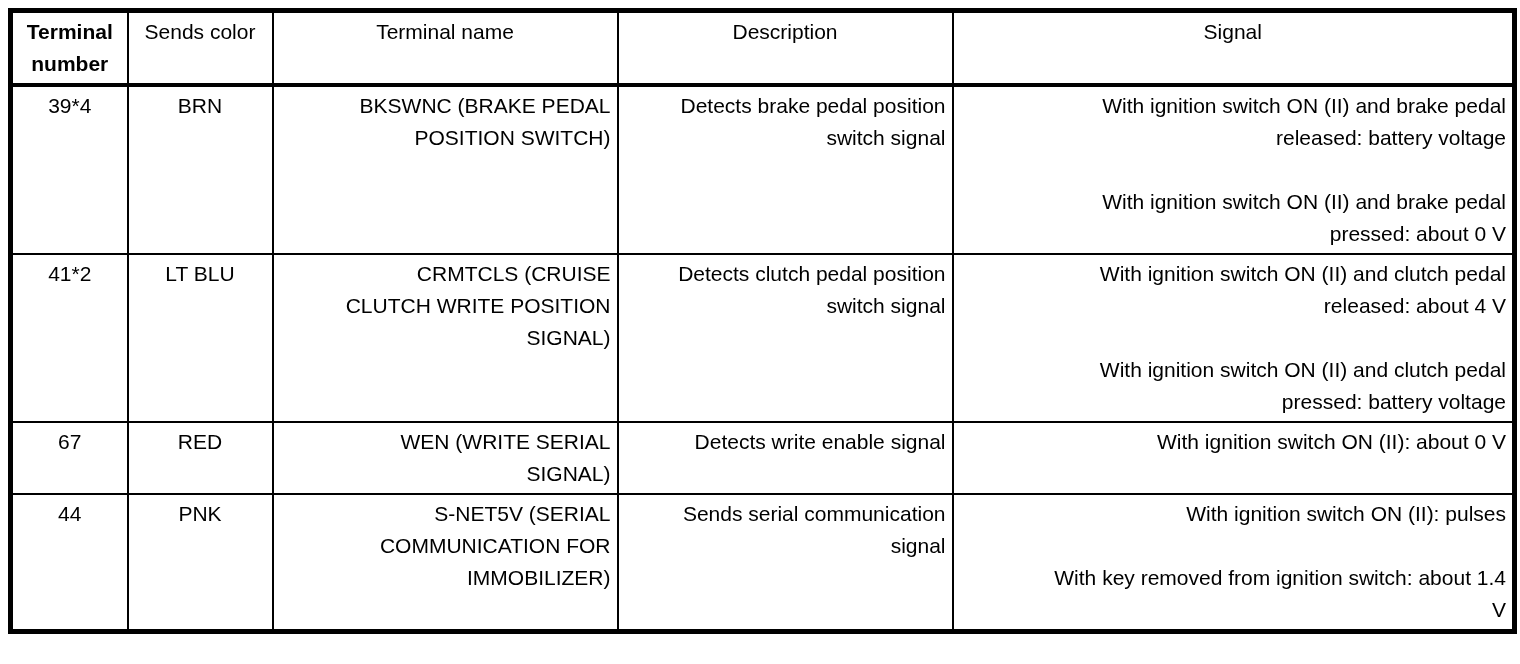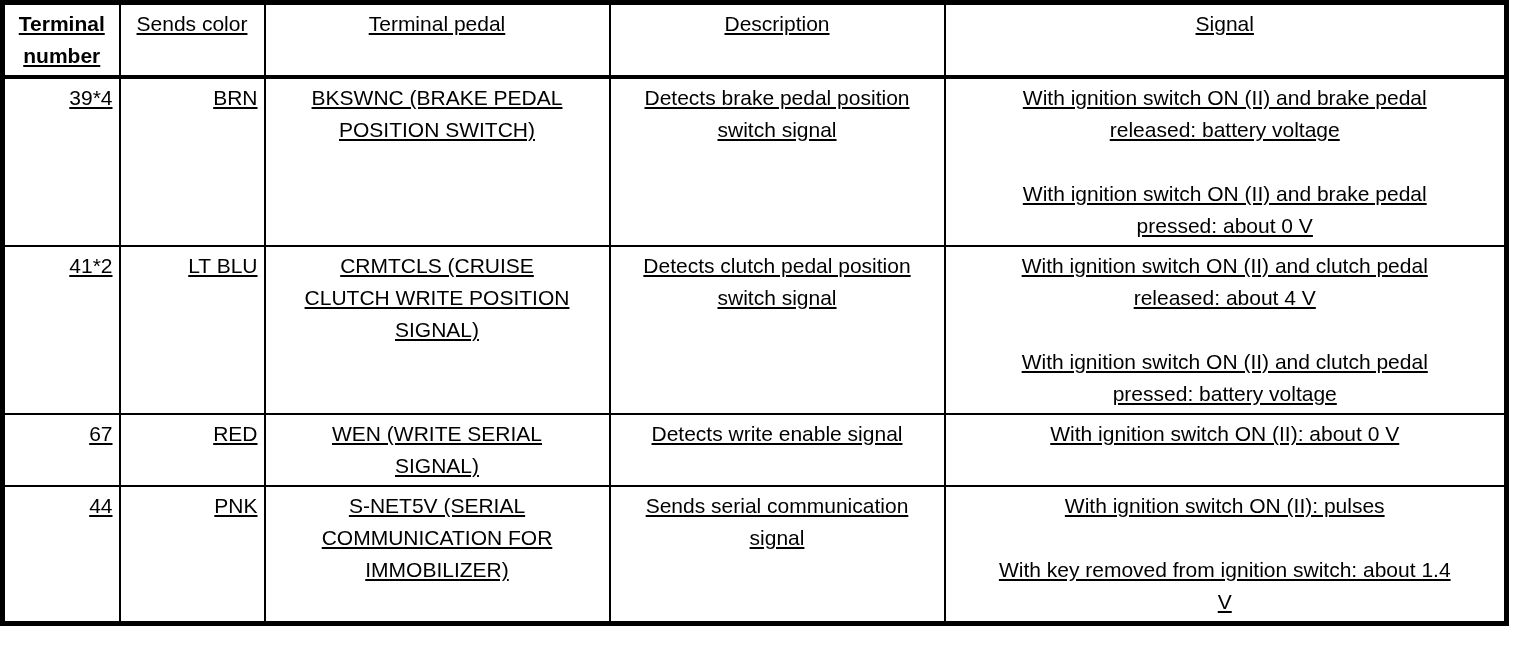--- a/index.html
+++ b/index.html
@@ -7,23 +7,23 @@
     padding: 0;
     background: #ffffff;
     width: 1520px;
     height: 664px;
     overflow: hidden;
     font-family: "Liberation Sans", sans-serif;
     color: #000000;
   }
   .page {
     box-sizing: border-box;
+    padding: 8px;
     width: 1520px;
     height: 664px;
-    text-decoration: underline;
   }
   table.terminal-table {
     border-collapse: collapse;
     table-layout: fixed;
     width: 1504px;
     border: 5px solid #000000;
     background: #ffffff;
   }
   th, td {
     border: 2px solid #000000;
@@ -42,22 +42,22 @@
     text-align: center;
     vertical-align: top;
   }
   thead th.c-num { font-weight: bold; }
   thead tr { height: 62px; }
   tbody tr.r1 { height: 152px; }
   tbody tr.r2 { height: 84px; }
   tbody tr.r3 { height: 152px; }
   tbody tr.r4 { height: 64px; }
   tbody tr.r5 { height: 121px; }
-  td.c-num, td.c-wire { text-align: right; }
-  td.c-name, td.c-desc, td.c-sig { text-align: center; }
+  td.c-num, td.c-wire { text-align: center; }
+  td.c-name, td.c-desc, td.c-sig { text-align: right; }
   col.w-num  { width: 117px; }
   col.w-wire { width: 145px; }
   col.w-name { width: 345px; }
   col.w-desc { width: 335px; }
   col.w-sig  { width: 562px; }
 </style>
 </head>
 <body>
 
 <div class="page">
@@ -67,21 +67,21 @@
       <col class="w-wire">
       <col class="w-name">
       <col class="w-desc">
       <col class="w-sig">
     </colgroup>
     <thead>
       <tr>
         <th class="c-num">Terminal
 number</th>
         <th class="c-wire">Sends color</th>
-        <th class="c-name">Terminal pedal</th>
+        <th class="c-name">Terminal name</th>
         <th class="c-desc">Description</th>
         <th class="c-sig">Signal</th>
       </tr>
     </thead>
     <tbody>
       <tr class="r1">
         <td class="c-num">39*4</td>
         <td class="c-wire">BRN</td>
         <td class="c-name">BKSWNC (BRAKE PEDAL
 POSITION SWITCH)</td>

